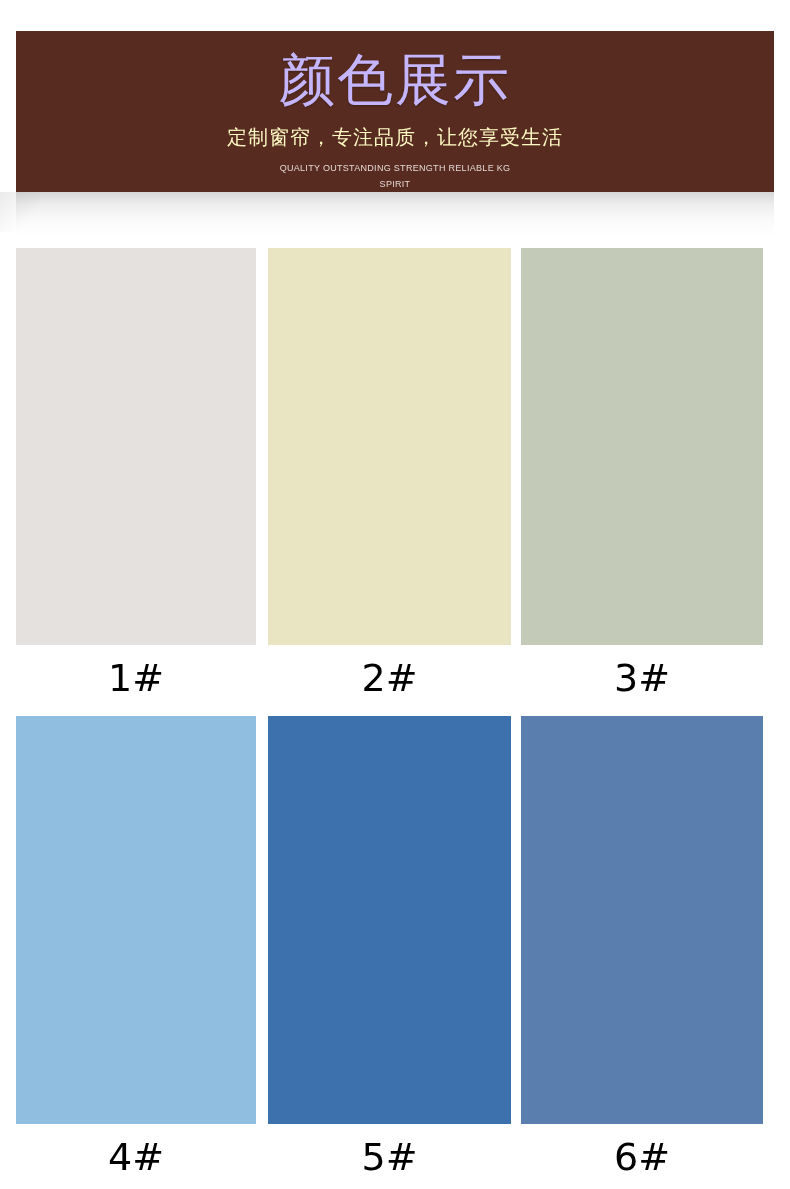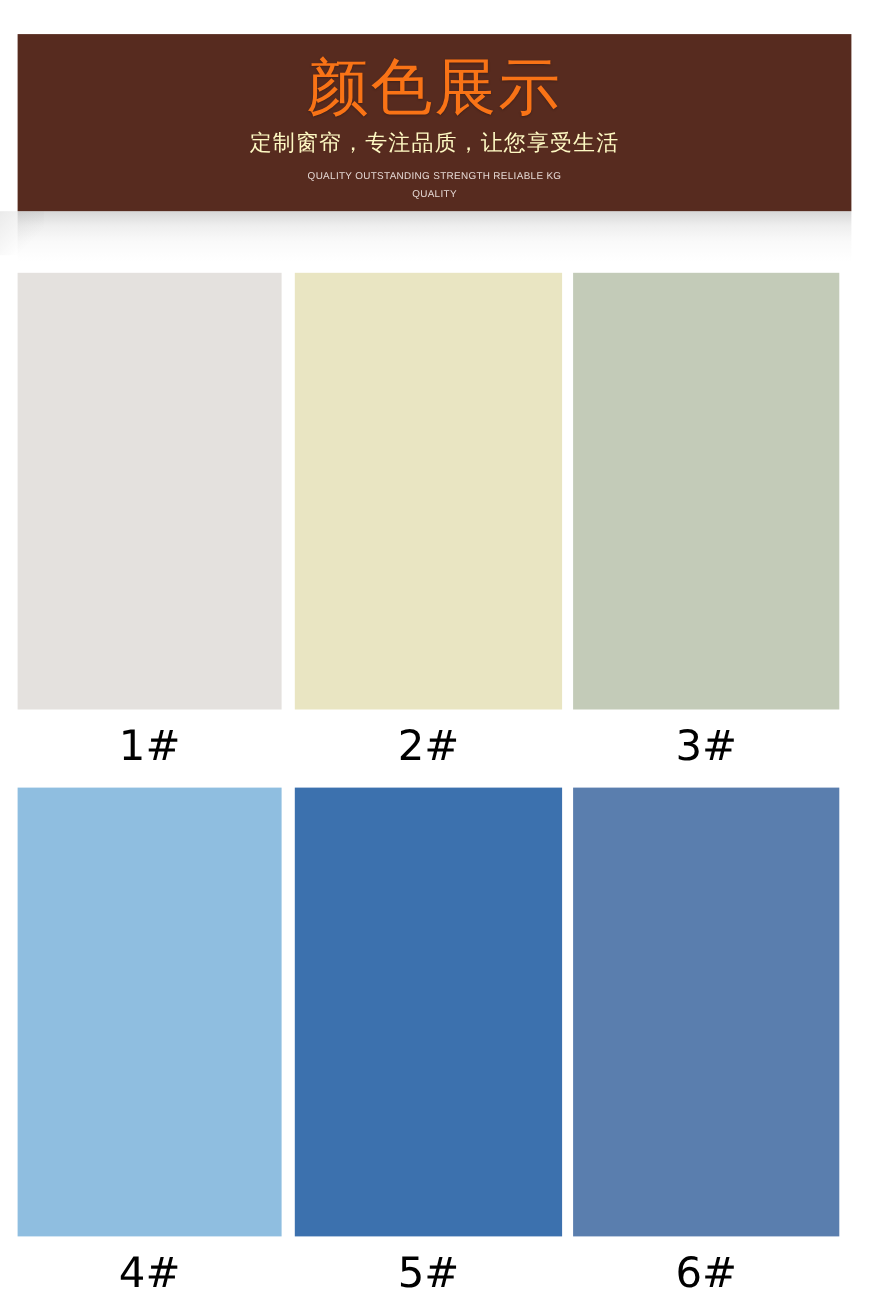--- a/index.html
+++ b/index.html
@@ -59,22 +59,22 @@
 
   .banner-inner {
     position: absolute;
     left: 0;
     top: 0;
     width: 100%;
     text-align: center;
   }
   #banner-title {
     margin: 0;
-    padding: 0;
-    color: #f97316;
+    padding: 8px;
+    color: #c4b5fd;
     font-size: 56px;
     line-height: 60px;
     font-weight: 400;
     letter-spacing: 2px;
     padding-top: 19px;
     text-shadow: 0 1px 2px rgba(0,0,0,0.25);
     font-family: "DejaVu Sans", "Liberation Sans", sans-serif;
   }
   #banner-subtitle {
     margin: 0;
@@ -141,21 +141,21 @@
 </style>
 </head>
 <body>
 
 <div id="banner-wrap">
   <div id="banner">
     <div class="banner-inner">
       <h1 id="banner-title">颜色展示</h1>
       <p id="banner-subtitle">定制窗帘，专注品质，让您享受生活</p>
       <p id="banner-eng-1" class="banner-eng">QUALITY OUTSTANDING STRENGTH RELIABLE KG</p>
-      <p id="banner-eng-2" class="banner-eng">QUALITY</p>
+      <p id="banner-eng-2" class="banner-eng">SPIRIT</p>
     </div>
   </div>
   <div id="banner-shadow"></div>
   <div id="banner-shadow-left"></div>
 </div>
 
 <div id="swatch-grid">
 
   <div class="swatch-row" id="swatch-row-1">
     <div class="swatch-cell col-0">

